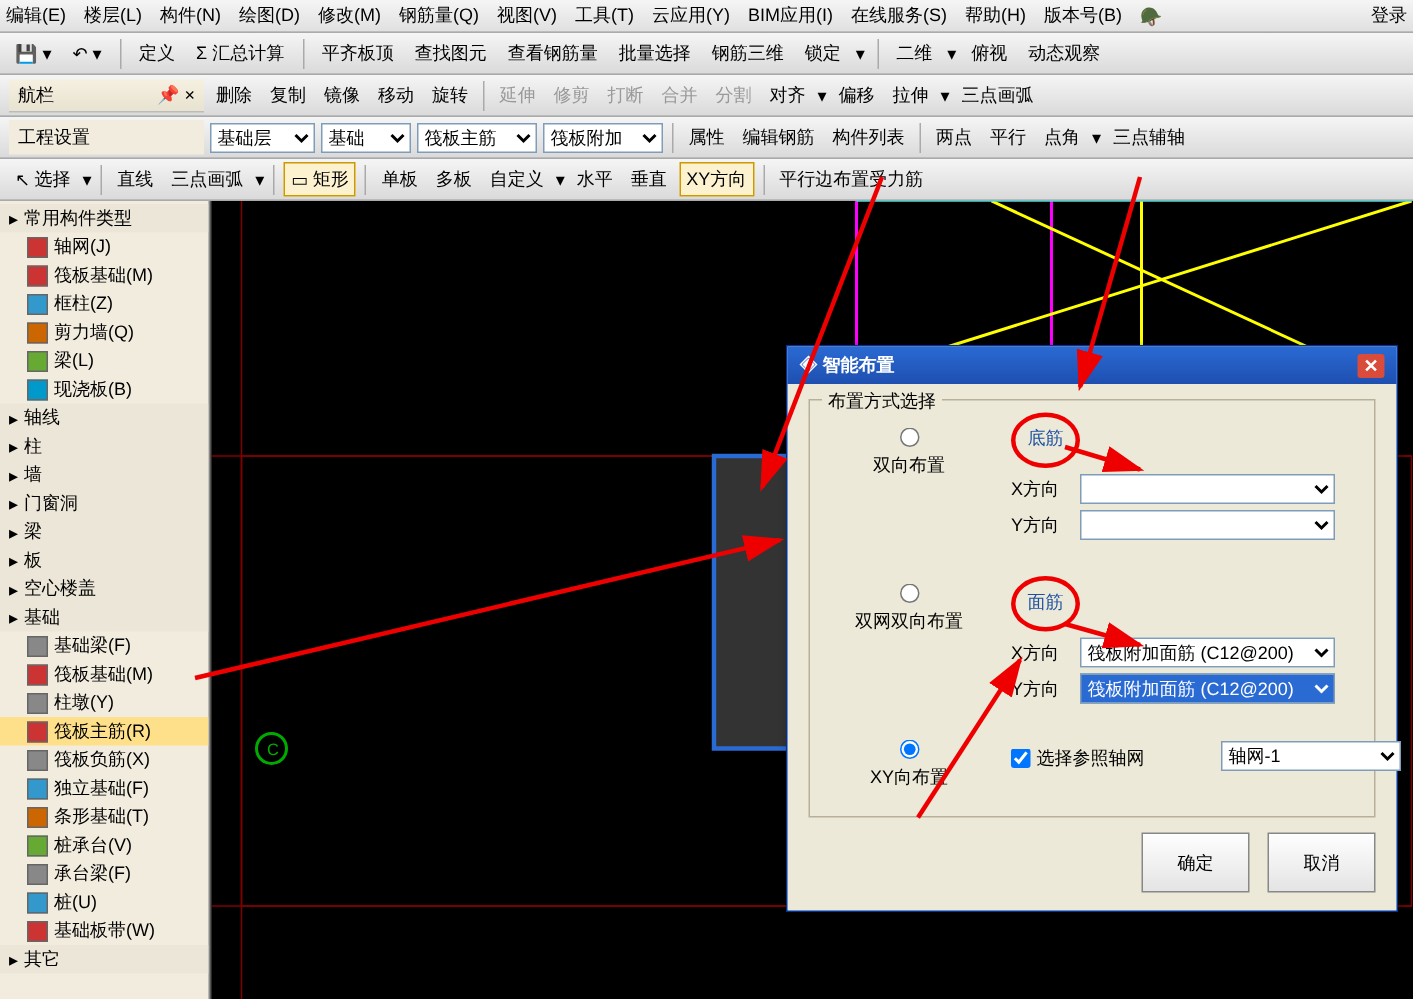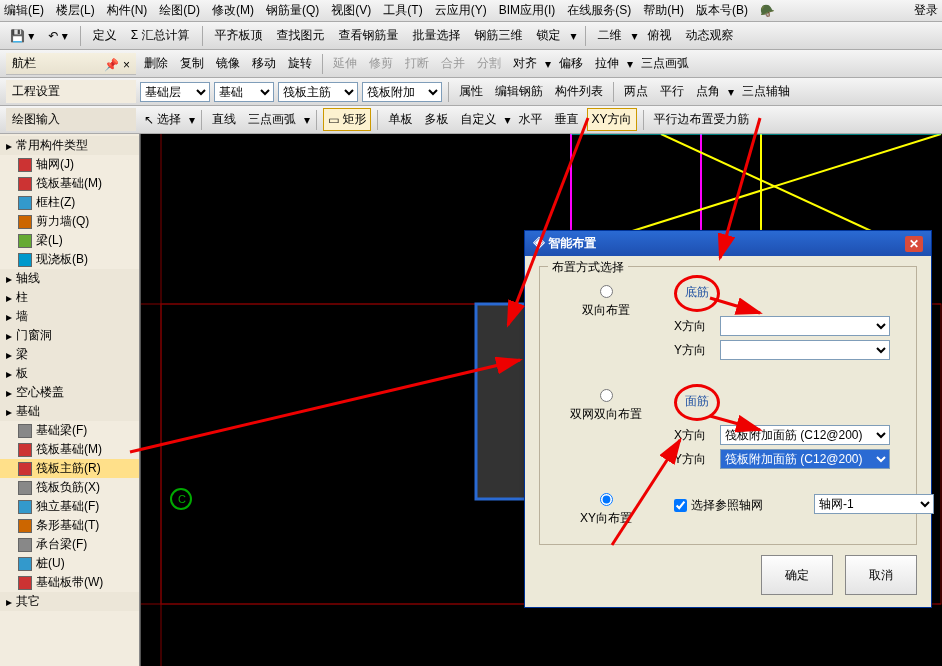--- a/index.html
+++ b/index.html
@@ -30,21 +30,21 @@
 .subhdr { color:#1e50a2; font-size:12px; margin:4px 0 6px 0; display:inline-block;}
 .circle-mark { display:inline-block; border:3px solid #e00; border-radius:50%; padding:2px 8px;}
 .field-row { display:flex; align-items:center; gap:6px; margin:4px 0; }
 .field-row label { width:40px; }
 select.field, .field { width:170px; height:20px; font-size:12px; border:1px solid #7f9db9; background:#fff;}
 .field.hl { background:#2a6ad3; color:#fff; }
 .chk { display:flex; align-items:center; gap:4px; margin:8px 0 4px 0;}
 .btnrow { display:flex; justify-content:flex-end; gap:12px; margin-top:10px;}
 .btn { min-width:72px; height:40px; background:linear-gradient(#fefefe,#e4e4e4); border:1px solid #888; cursor:pointer; font-size:12px;}
 svg.annot { position:absolute; left:0; top:0; pointer-events:none; }
-.navhdr { background:linear-gradient(#f5f0e0,#e8e2d0); display:flex; justify-content:space-between; align-items:flex-end; padding:2px 6px; border-bottom:1px solid #bbb;}
+.navhdr { background:linear-gradient(#f5f0e0,#e8e2d0); display:flex; justify-content:space-between; align-items:center; padding:2px 6px; border-bottom:1px solid #bbb;}
 .login { position:absolute; right:4px; top:2px; font-size:12px;}
 </style>
 </head>
 <body>
 
 <div class="login">登录</div>
 
 <div class="menubar">
   <span>编辑(E)</span>
   <span>楼层(L)</span>
@@ -119,21 +119,20 @@
   <span class="tbtn">构件列表</span>
   <span class="sep"></span>
   <span class="tbtn">两点</span>
   <span class="tbtn">平行</span>
   <span class="tbtn">点角</span>
   <span>▾</span>
   <span class="tbtn">三点辅轴</span>
 </div>
 
 <div class="toolbar2">
-  <div style="width:130px;padding:3px 6px;background:#e8e2d5;">绘图输入</div>
   <span class="tbtn">↖ <span>选择</span></span>
   <span>▾</span>
   <span class="sep"></span>
   <span class="tbtn">直线</span>
   <span class="tbtn">三点画弧</span>
   <span>▾</span>
   <span class="sep"></span>
   <span class="tbtn" style="background:#fdf2d0;border:1px solid #c90;">▭ <span>矩形</span></span>
   <span class="sep"></span>
   <span class="tbtn">单板</span>
@@ -160,24 +159,26 @@
         <div class="tree-item group"><span style="margin-right:4px">▸</span>轴线</div>
         <div class="tree-item group"><span style="margin-right:4px">▸</span>柱</div>
         <div class="tree-item group"><span style="margin-right:4px">▸</span>墙</div>
         <div class="tree-item group"><span style="margin-right:4px">▸</span>门窗洞</div>
         <div class="tree-item group"><span style="margin-right:4px">▸</span>梁</div>
         <div class="tree-item group"><span style="margin-right:4px">▸</span>板</div>
         <div class="tree-item group"><span style="margin-right:4px">▸</span>空心楼盖</div>
         <div class="tree-item group"><span style="margin-right:4px">▸</span>基础</div>
         <div class="tree-item"><span class="ticon" style="background:#888;border:1px solid #666"></span>基础梁(F)</div>
         <div class="tree-item"><span class="ticon" style="background:#c33;border:1px solid #666"></span>筏板基础(M)</div>
+        <div class="tree-item"><span class="ticon" style="background:#888;border:1px solid #666"></span>柱墩(Y)</div>
         <div class="tree-item highlight"><span class="ticon" style="background:#c33;border:1px solid #666"></span>筏板主筋(R)</div>
         <div class="tree-item"><span class="ticon" style="background:#888;border:1px solid #666"></span>筏板负筋(X)</div>
         <div class="tree-item"><span class="ticon" style="background:#39c;border:1px solid #666"></span>独立基础(F)</div>
         <div class="tree-item"><span class="ticon" style="background:#c60;border:1px solid #666"></span>条形基础(T)</div>
+        <div class="tree-item"><span class="ticon" style="background:#6a3;border:1px solid #666"></span>桩承台(V)</div>
         <div class="tree-item"><span class="ticon" style="background:#888;border:1px solid #666"></span>承台梁(F)</div>
         <div class="tree-item"><span class="ticon" style="background:#39c;border:1px solid #666"></span>桩(U)</div>
         <div class="tree-item"><span class="ticon" style="background:#c33;border:1px solid #666"></span>基础板带(W)</div>
         <div class="tree-item group"><span style="margin-right:4px">▸</span>其它</div>
       </div>
   </div>
   <div class="canvas">
     <svg width="100%" height="100%">
       <line x1="20" y1="0" x2="20" y2="560" stroke="#800000" stroke-width="1"></line>
       <line x1="0" y1="170" x2="800" y2="170" stroke="#800000" stroke-width="1"></line>

